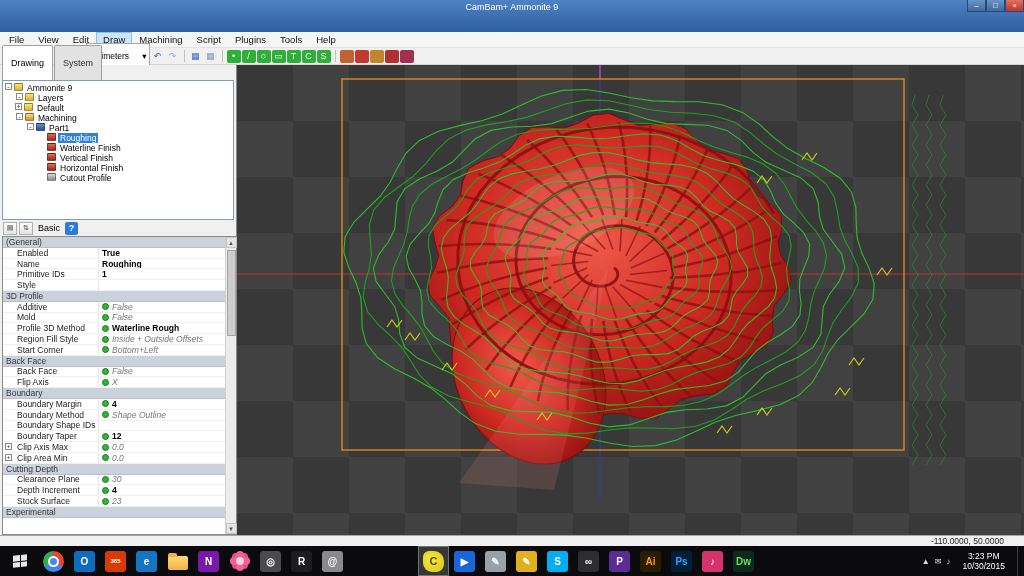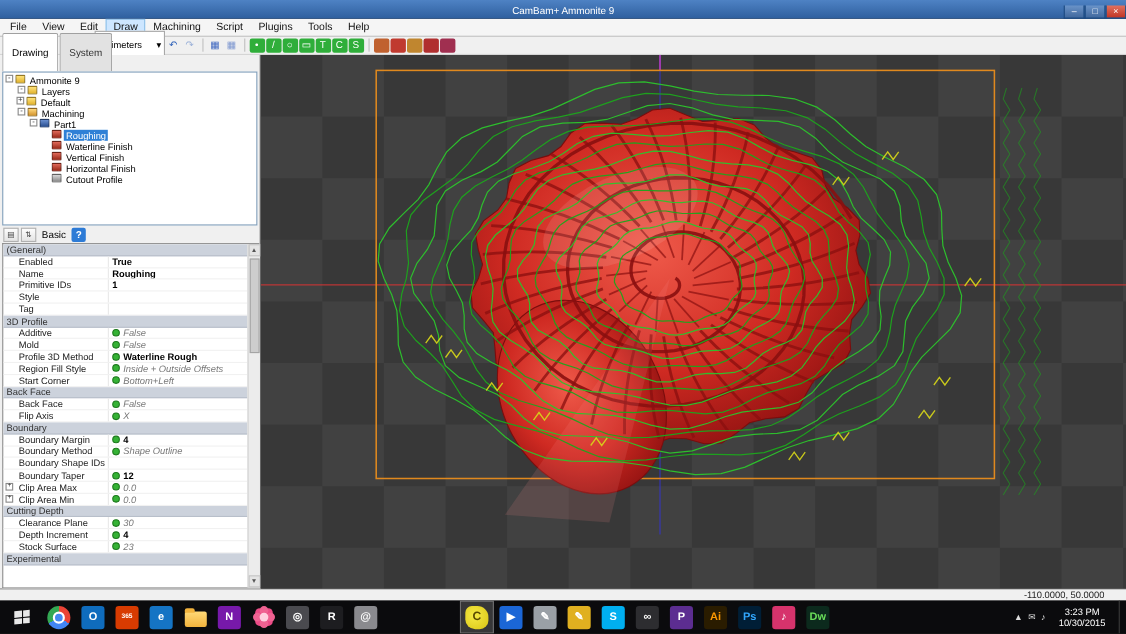--- a/index.html
+++ b/index.html
@@ -1,20 +1,20 @@
 <!DOCTYPE html>
 <html><head>
 <meta charset="utf-8">
 <style>
   *{margin:0;padding:0;box-sizing:border-box}
   body{width:1024px;height:576px;overflow:hidden;background:#000;font-family:"Liberation Sans",sans-serif;}
   .app{width:1024px;height:576px;display:flex;flex-direction:column;}
 
   
-  .titlebar{height:17px;background:linear-gradient(#4e82c4,#2e5f9e);position:relative;display:flex;align-items:flex-end;flex:none}
+  .titlebar{height:32px;background:linear-gradient(#4e82c4,#2e5f9e);position:relative;display:flex;align-items:flex-start;flex:none}
   .title-text{position:absolute;left:0;right:0;text-align:center;color:#fff;font-size:9px;line-height:14px}
   .win-buttons{margin-left:auto;display:flex;z-index:2}
   .win-btn{width:19px;height:12px;display:flex;align-items:center;justify-content:center;font-size:8px;color:#fff;background:linear-gradient(#6a93c8,#41699e);border:1px solid #1d4a80;border-top:none}
   .win-btn.close{background:linear-gradient(#e0715f,#c13525)}
 
   
   .menubar{height:16px;background:#f5f5f5;border-bottom:1px solid #e2e2e2;display:flex;align-items:center;font-size:9.5px;padding-left:2px;flex:none}
   .menu-item{padding:2px 7px;color:#111}
   .menu-item.active{background:#cde6ff;border:1px solid #8fc0e8;padding:1px 6px}
 
@@ -245,133 +245,125 @@
               </div>
             </div>
             <div class="prop-row">
               <div class="plabel">
                 <span>Style</span>
               </div>
               <div class="pvalue">
                 <span></span>
               </div>
             </div>
-            <div class="prop-row">
-              <div class="plabel">
-                <span>Tag</span>
+            <div class="prop-row cat">3D Profile</div>
+            <div class="prop-row">
+              <div class="plabel">
+                <span>Additive</span>
+              </div>
+              <div class="pvalue italic">
+                <span class="green-dot"></span>
+                <span>False</span>
+              </div>
+            </div>
+            <div class="prop-row">
+              <div class="plabel">
+                <span>Mold</span>
+              </div>
+              <div class="pvalue italic">
+                <span class="green-dot"></span>
+                <span>False</span>
+              </div>
+            </div>
+            <div class="prop-row">
+              <div class="plabel">
+                <span>Profile 3D Method</span>
+              </div>
+              <div class="pvalue bold">
+                <span class="green-dot"></span>
+                <span>Waterline Rough</span>
+              </div>
+            </div>
+            <div class="prop-row">
+              <div class="plabel">
+                <span>Region Fill Style</span>
+              </div>
+              <div class="pvalue italic">
+                <span class="green-dot"></span>
+                <span>Inside + Outside Offsets</span>
+              </div>
+            </div>
+            <div class="prop-row">
+              <div class="plabel">
+                <span>Start Corner</span>
+              </div>
+              <div class="pvalue italic">
+                <span class="green-dot"></span>
+                <span>Bottom+Left</span>
+              </div>
+            </div>
+            <div class="prop-row cat">Back Face</div>
+            <div class="prop-row">
+              <div class="plabel">
+                <span>Back Face</span>
+              </div>
+              <div class="pvalue italic">
+                <span class="green-dot"></span>
+                <span>False</span>
+              </div>
+            </div>
+            <div class="prop-row">
+              <div class="plabel">
+                <span>Flip Axis</span>
+              </div>
+              <div class="pvalue italic">
+                <span class="green-dot"></span>
+                <span>X</span>
+              </div>
+            </div>
+            <div class="prop-row cat">Boundary</div>
+            <div class="prop-row">
+              <div class="plabel">
+                <span>Boundary Margin</span>
+              </div>
+              <div class="pvalue bold">
+                <span class="green-dot"></span>
+                <span>4</span>
+              </div>
+            </div>
+            <div class="prop-row">
+              <div class="plabel">
+                <span>Boundary Method</span>
+              </div>
+              <div class="pvalue italic">
+                <span class="green-dot"></span>
+                <span>Shape Outline</span>
+              </div>
+            </div>
+            <div class="prop-row">
+              <div class="plabel">
+                <span>Boundary Shape IDs</span>
               </div>
               <div class="pvalue">
                 <span></span>
               </div>
             </div>
-            <div class="prop-row cat">3D Profile</div>
-            <div class="prop-row">
-              <div class="plabel">
-                <span>Additive</span>
-              </div>
-              <div class="pvalue italic">
-                <span class="green-dot"></span>
-                <span>False</span>
-              </div>
-            </div>
-            <div class="prop-row">
-              <div class="plabel">
-                <span>Mold</span>
-              </div>
-              <div class="pvalue italic">
-                <span class="green-dot"></span>
-                <span>False</span>
-              </div>
-            </div>
-            <div class="prop-row">
-              <div class="plabel">
-                <span>Profile 3D Method</span>
+            <div class="prop-row">
+              <div class="plabel">
+                <span>Boundary Taper</span>
               </div>
               <div class="pvalue bold">
                 <span class="green-dot"></span>
-                <span>Waterline Rough</span>
-              </div>
-            </div>
-            <div class="prop-row">
-              <div class="plabel">
-                <span>Region Fill Style</span>
-              </div>
-              <div class="pvalue italic">
-                <span class="green-dot"></span>
-                <span>Inside + Outside Offsets</span>
-              </div>
-            </div>
-            <div class="prop-row">
-              <div class="plabel">
-                <span>Start Corner</span>
-              </div>
-              <div class="pvalue italic">
-                <span class="green-dot"></span>
-                <span>Bottom+Left</span>
-              </div>
-            </div>
-            <div class="prop-row cat">Back Face</div>
-            <div class="prop-row">
-              <div class="plabel">
-                <span>Back Face</span>
-              </div>
-              <div class="pvalue italic">
-                <span class="green-dot"></span>
-                <span>False</span>
-              </div>
-            </div>
-            <div class="prop-row">
-              <div class="plabel">
-                <span>Flip Axis</span>
-              </div>
-              <div class="pvalue italic">
-                <span class="green-dot"></span>
-                <span>X</span>
-              </div>
-            </div>
-            <div class="prop-row cat">Boundary</div>
-            <div class="prop-row">
-              <div class="plabel">
-                <span>Boundary Margin</span>
-              </div>
-              <div class="pvalue bold">
-                <span class="green-dot"></span>
-                <span>4</span>
-              </div>
-            </div>
-            <div class="prop-row">
-              <div class="plabel">
-                <span>Boundary Method</span>
-              </div>
-              <div class="pvalue italic">
-                <span class="green-dot"></span>
-                <span>Shape Outline</span>
-              </div>
-            </div>
-            <div class="prop-row">
-              <div class="plabel">
-                <span>Boundary Shape IDs</span>
-              </div>
-              <div class="pvalue">
-                <span></span>
-              </div>
-            </div>
-            <div class="prop-row">
-              <div class="plabel">
-                <span>Boundary Taper</span>
-              </div>
-              <div class="pvalue bold">
-                <span class="green-dot"></span>
                 <span>12</span>
               </div>
             </div>
             <div class="prop-row">
               <div class="plabel">
                 <span class="expand-box">+</span>
-                <span>Clip Area Max</span>
+                <span>Clip Axis Max</span>
               </div>
               <div class="pvalue italic">
                 <span class="green-dot"></span>
                 <span>0.0</span>
               </div>
             </div>
             <div class="prop-row">
               <div class="plabel">
                 <span class="expand-box">+</span>
                 <span>Clip Area Min</span>

